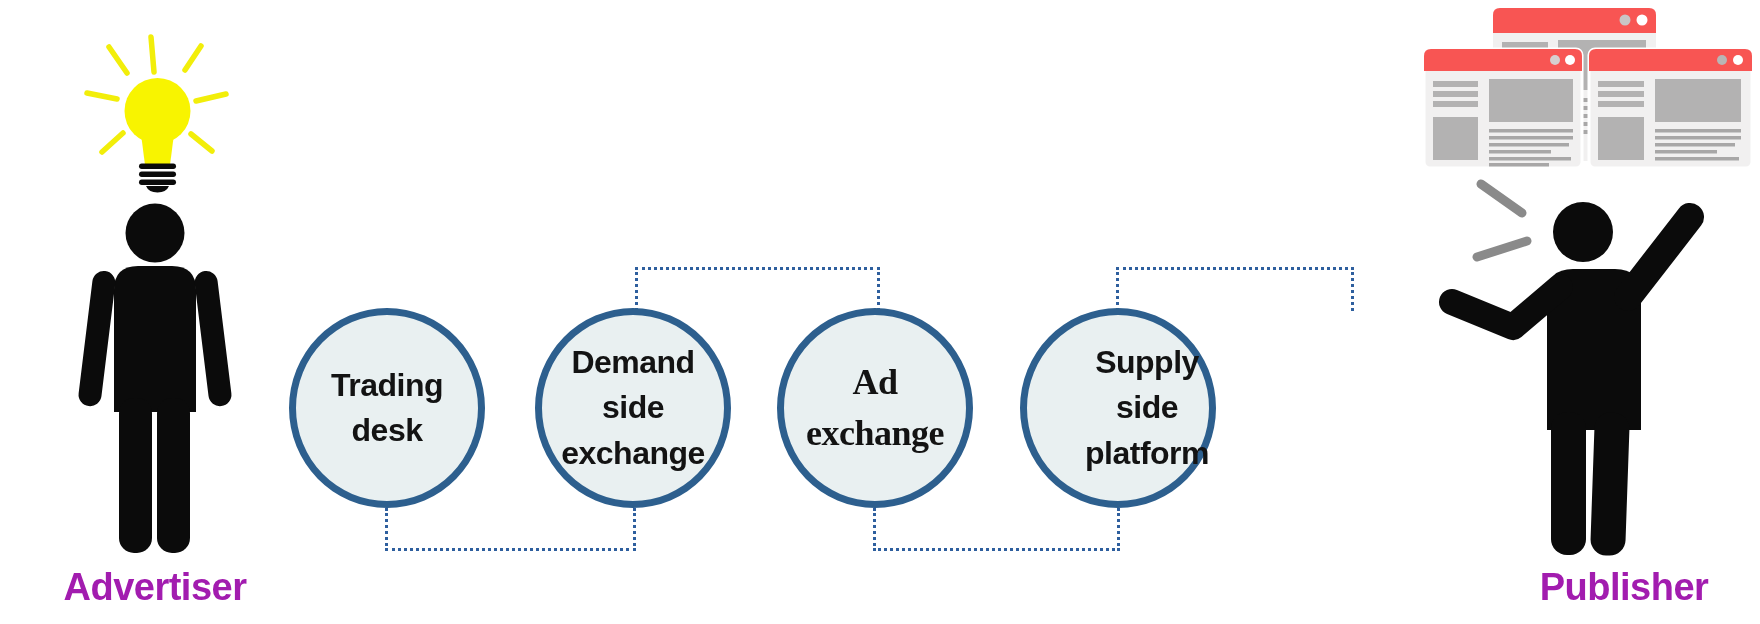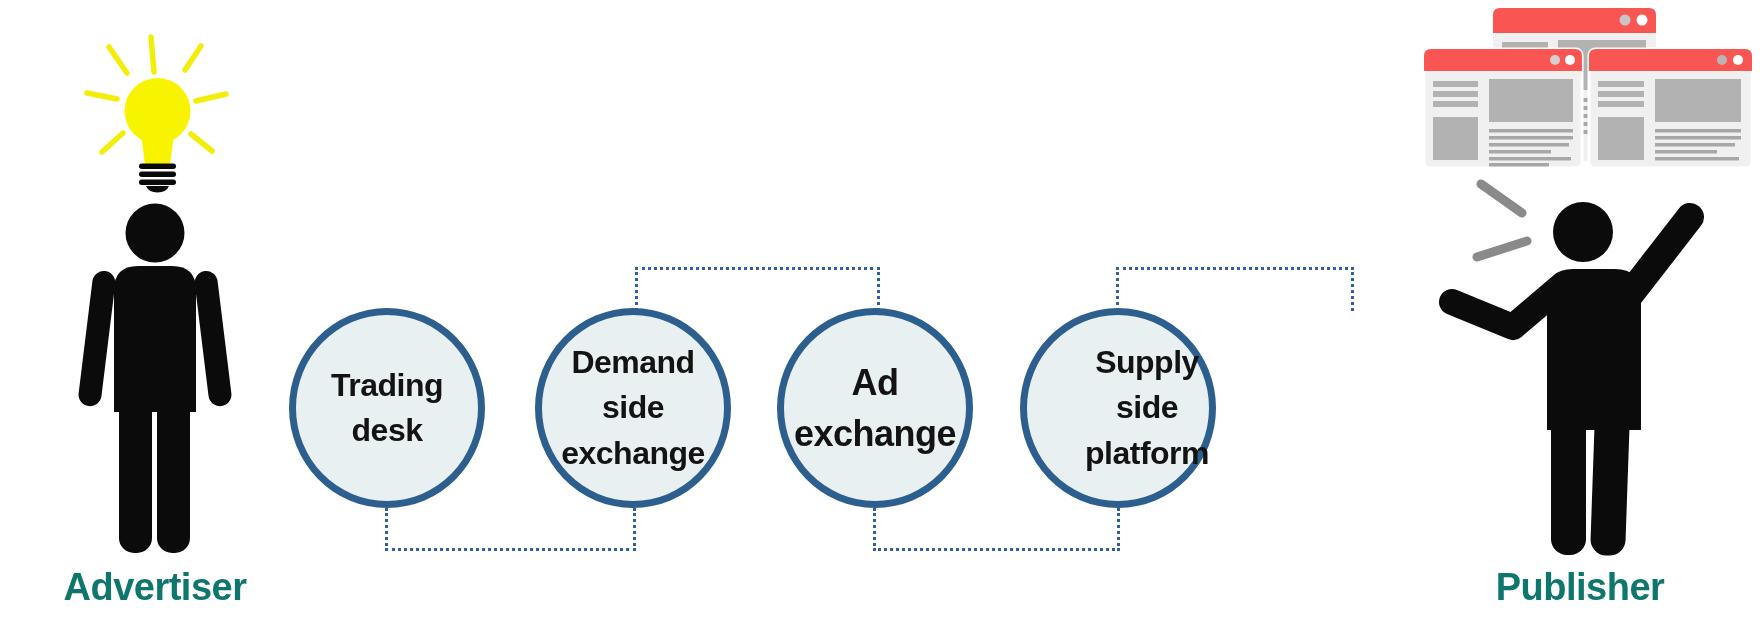--- a/index.html
+++ b/index.html
@@ -15,21 +15,21 @@
     display:flex;align-items:center;justify-content:center;
     z-index:3;
   }
   .node-label{
     white-space:pre-line;text-align:center;
     font-weight:bold;color:#131313;
     font-size:32px;line-height:1.42;letter-spacing:-0.5px;
   }
   .c1{left:289px;}
   .c2{left:535px;}
-  .c3{left:777px;}
+  .c3{left:777px;font-family:Liberation Serif, serif;}
   .c4{left:1020px;justify-content:flex-end;}
   .c5{left:1255px;}
   .c3 .node-label{font-size:36px;}
   .c5 .node-label{font-size:30px;}
   
   .conn{position:absolute;box-sizing:border-box;z-index:1;}
   .conn-top{
     top:267px;height:44px;
     border-top:3px dotted #2e5f9e;
     border-left:3px dotted #2e5f9e;
@@ -41,24 +41,24 @@
     border-left:3px dotted #2e5f9e;
     border-right:3px dotted #2e5f9e;
   }
   .conn-t1{left:635px;width:245px;}
   .conn-t2{left:1116px;width:238px;}
   .conn-b1{left:385px;width:251px;}
   .conn-b2{left:873px;width:247px;}
   
   .actor-label{
     position:absolute;top:566px;width:240px;text-align:center;
-    font-weight:bold;font-size:38px;color:#0f766e;letter-spacing:-0.5px;
+    font-weight:bold;font-size:38px;color:#a21caf;letter-spacing:-0.5px;
   }
   .advertiser-label{left:35px;}
-  .publisher-label{left:1460px;}
+  .publisher-label{left:1504px;}
   
   .fig{position:absolute;z-index:2;}
   .fig-advertiser{left:60px;top:20px;}
   .fig-publisher{left:1400px;top:0px;}
 </style>
 </head>
 <body>
 
 <div class="stage">
 

